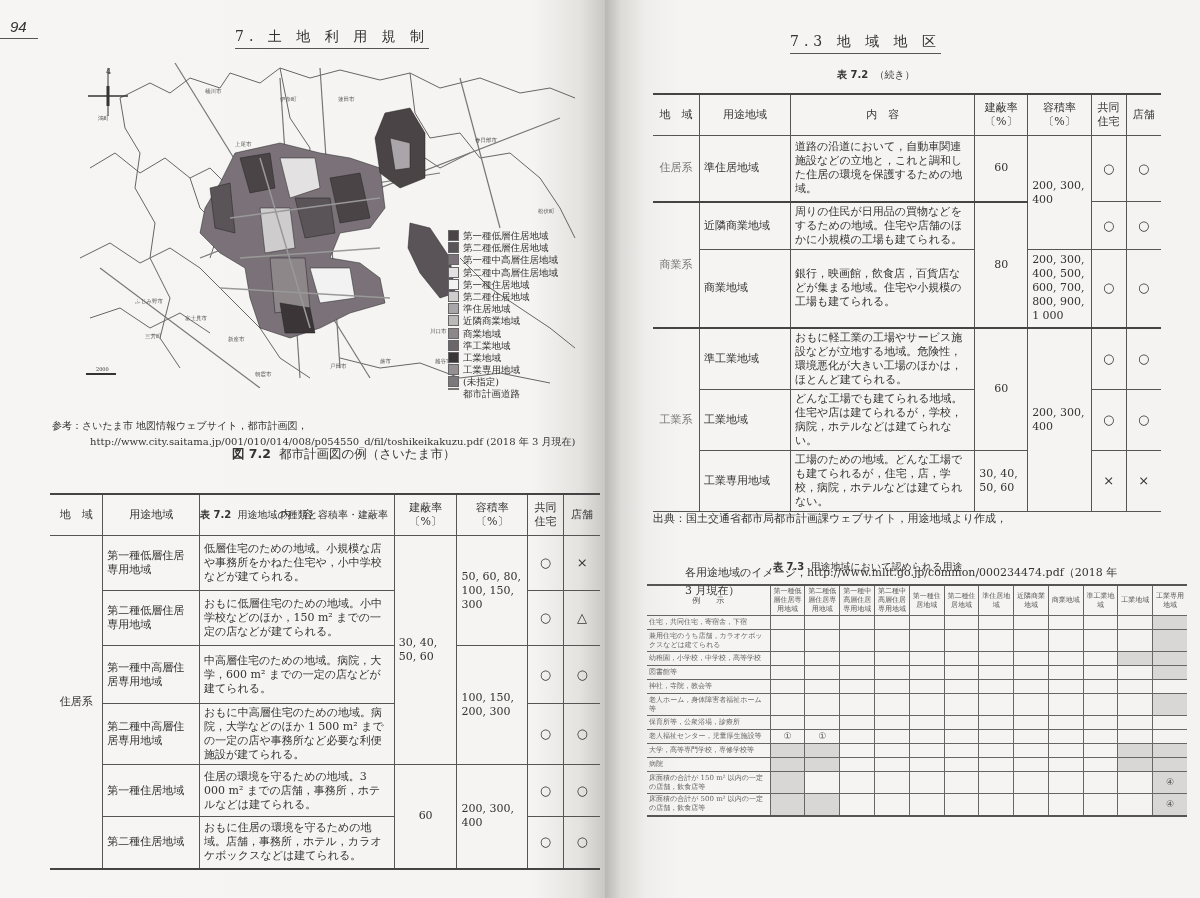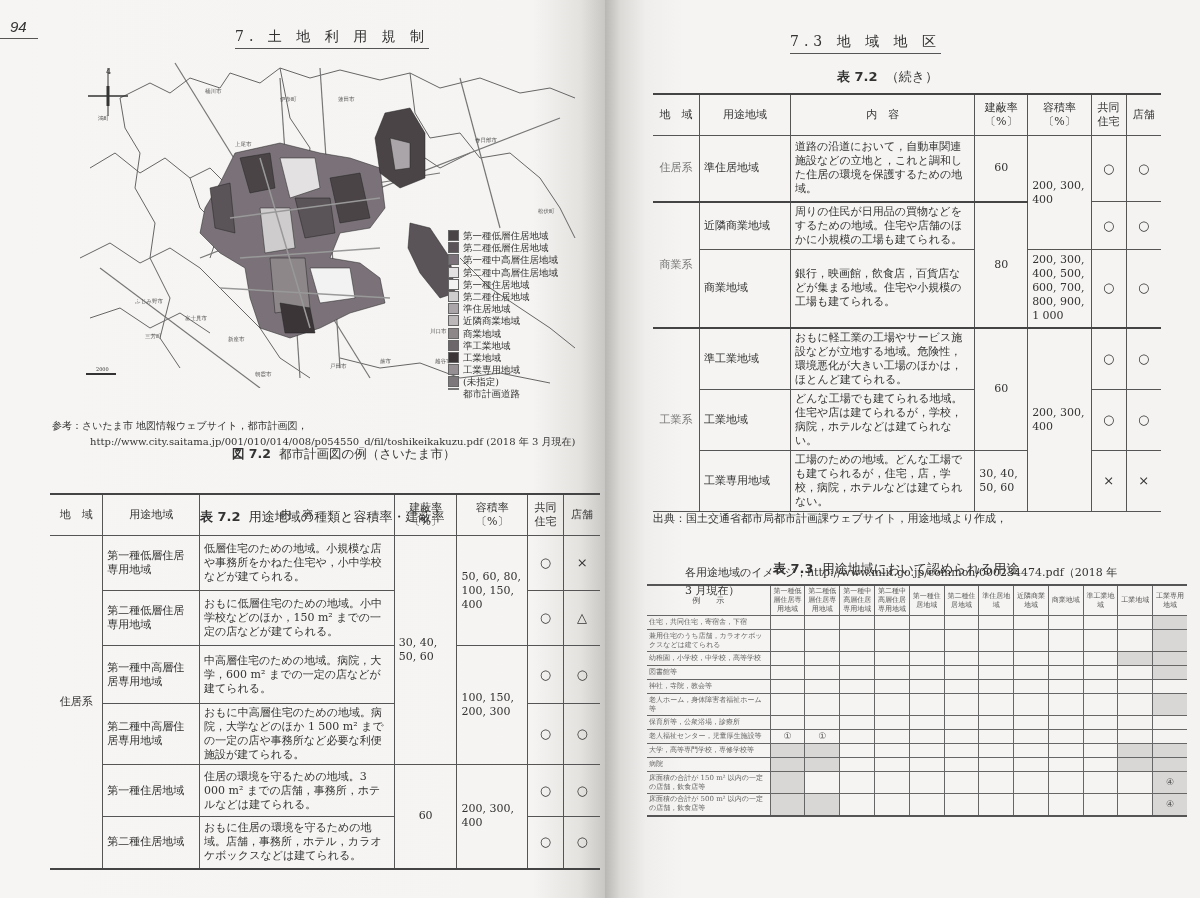--- a/index.html
+++ b/index.html
@@ -16,21 +16,21 @@
   
   .map{position:absolute;left:80px;top:58px;width:500px;height:330px;}
   .legend{position:absolute;left:448px;top:230px;font-size:9.5px;line-height:12.2px;color:#333;}
   .legend-row{display:flex;height:12.2px;}
   .legend-swatch{width:11px;height:11px;margin-right:4px;border:1px solid #666;box-sizing:border-box;}
   .legend-line{width:11px;height:0;border-top:2px solid #777;margin-right:4px;}
 
   .caption-note{position:absolute;font-size:10px;color:#333;line-height:16px;}
   .fig-title{position:absolute;font-size:12.5px;color:#333;}
   .fig-title b, .tbl-title b{font-family:"DejaVu Sans","Liberation Sans",sans-serif;font-weight:bold;}
-  .tbl-title{position:absolute;font-size:13px;color:#333;}
+  .tbl-title{position:absolute;font-size:10px;color:#333;}
 
   table{border-collapse:collapse;position:absolute;font-size:11px;color:#333;}
   td,th{border:1px solid #555;padding:2px 4px;vertical-align:middle;font-weight:normal;line-height:14px;}
   .t72 td, .t72 th{text-align:left;}
   .t72 th{text-align:center;height:36px;}
   .tcenter{text-align:center!important;}
   .noLeft{border-left:none!important;}
   .noRight{border-right:none!important;}
   .topthick{border-top:2px solid #444!important;}
   .botthick{border-bottom:2px solid #444!important;}
@@ -216,21 +216,21 @@
       <th class="topthick">建蔽率〔%〕</th>
       <th class="topthick">容積率〔%〕</th>
       <th class="topthick">共同住宅</th>
       <th class="topthick noRight">店舗</th>
     </tr>
     <tr style="height:55px">
       <td rowspan="6" class="noLeft tcenter botthick">住居系</td>
       <td>第一種低層住居専用地域</td>
       <td>低層住宅のための地域。小規模な店や事務所をかねた住宅や，小中学校などが建てられる。</td>
       <td rowspan="4">30, 40, 50, 60</td>
-      <td rowspan="2">50, 60, 80, 100, 150, 400</td>
+      <td rowspan="2">50, 60, 80, 100, 150, 300</td>
       <td class="tcenter mark">○</td>
       <td class="tcenter mark noRight">×</td>
     </tr>
     <tr style="height:55px">
       <td>第二種低層住居専用地域</td>
       <td>おもに低層住宅のための地域。小中学校などのほか，150 m² までの一定の店などが建てられる。</td>
       <td class="tcenter mark">○</td>
       <td class="tcenter mark noRight">△</td>
     </tr>
     <tr style="height:58px">

